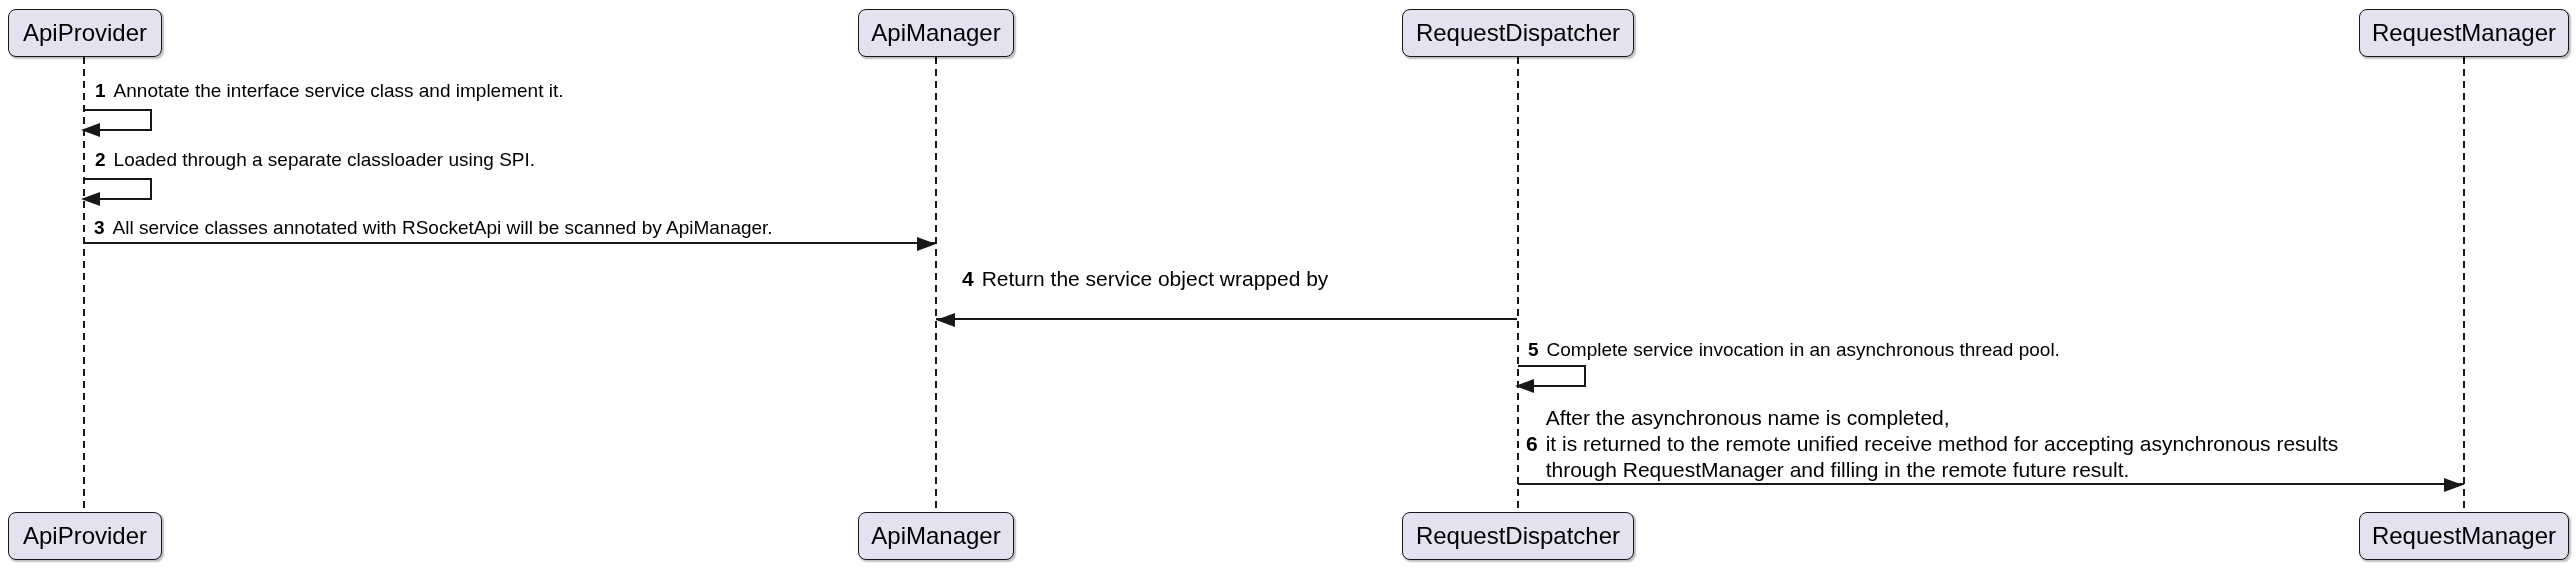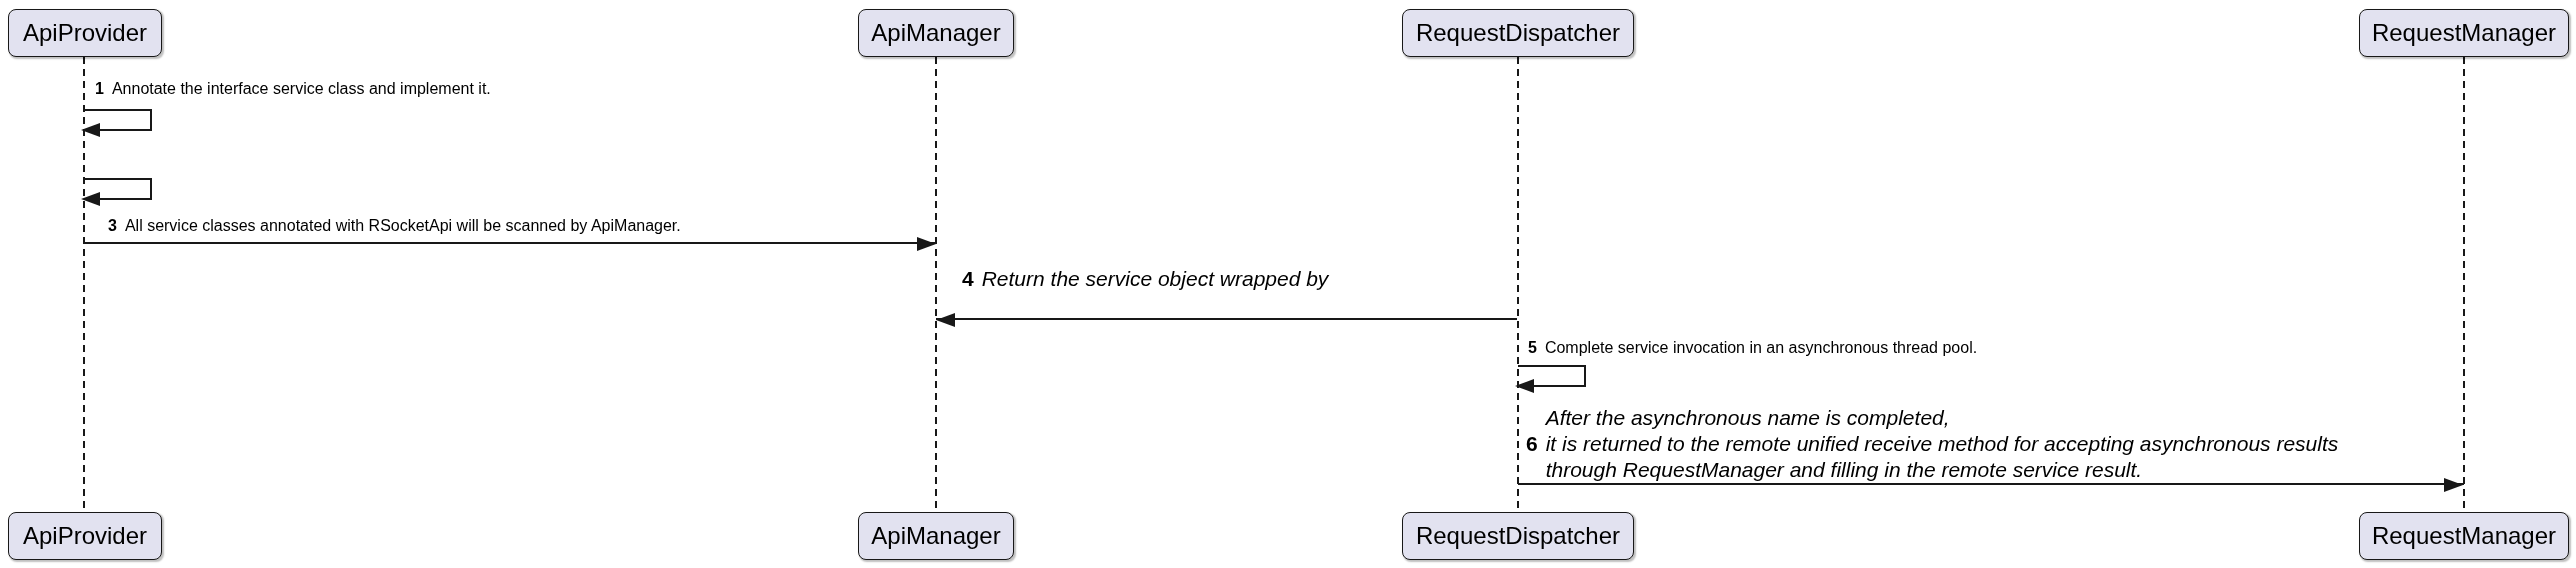--- a/index.html
+++ b/index.html
@@ -12,27 +12,27 @@
     position:absolute; top:57px; height:456px; width:1.6px;
     background:repeating-linear-gradient(180deg,#181818 0 7.3px,transparent 7.3px 12px);
   }
   .participant {
     position:absolute; height:48px; box-sizing:border-box;
     background:#E2E2F0; border:1.6px solid #181818; border-radius:8px;
     box-shadow:1.6px 1.6px 1.6px rgba(0,0,0,0.25);
     display:flex; align-items:center; justify-content:center;
     font-size:24px; white-space:nowrap;
   }
-  .msg { position:absolute; font-size:16px; white-space:nowrap; }
+  .msg { position:absolute; font-size:19px; white-space:nowrap; }
   .msg .num, .msg-multi .num { font-weight:bold; margin-right:8px; }
   .msg-multi {
     position:absolute; display:flex; align-items:center;
     font-size:21px; white-space:nowrap;
   }
-  .msg-multi .lines .line { line-height:26px;font-style:italic; }
+  .msg-multi .lines .line { line-height:26px; }
   .indent1 { padding-left:9.7px; }
   .selfloop {
     position:absolute; width:68px; height:22px; box-sizing:border-box;
     border:2.4px solid #181818; border-left:none;
   }
   .hline { position:absolute; height:2.4px; background:#181818; }
   .ah { position:absolute; width:0; height:0; }
   .ah-left  { border-top:7.3px solid transparent; border-bottom:7.3px solid transparent; border-right:19.4px solid #181818; }
   .ah-right { border-top:7.3px solid transparent; border-bottom:7.3px solid transparent; border-left:19.4px solid #181818; }
 </style>
@@ -55,24 +55,27 @@
   <div class="participant" style="left:858px;top:512px;width:156px">ApiManager</div>
   <div class="participant" style="left:1402px;top:512px;width:232px">RequestDispatcher</div>
   <div class="participant" style="left:2359px;top:512px;width:210px">RequestManager</div>
 
   <div class="msg" style="left:95px;top:80px">
     <span class="num">1</span><span>Annotate the interface service class and implement it.</span>
   </div>
   <div class="selfloop" style="left:84px;top:109px"></div>
   <div class="ah ah-left" style="left:81px;top:123px"></div>
 
+  <div class="msg" style="left:95px;top:149px">
+    <span class="num">2</span><span>Loaded through a separate classloader using SPI.</span>
+  </div>
   <div class="selfloop" style="left:84px;top:178px"></div>
   <div class="ah ah-left" style="left:81px;top:192px"></div>
 
-  <div class="msg" style="left:108px;top:217px">
+  <div class="msg" style="left:94px;top:217px">
     <span class="num">3</span><span>All service classes annotated with RSocketApi will be scanned by ApiManager.</span>
   </div>
   <div class="hline" style="left:84px;top:242px;width:852px"></div>
   <div class="ah ah-right" style="left:917px;top:237px"></div>
 
   <div class="msg-multi" style="left:962px;top:266px">
     <span class="num">4</span>
     <div class="lines">
       <div class="line">Return the service object wrapped by</div>
     </div>
@@ -84,20 +87,20 @@
     <span class="num">5</span><span>Complete service invocation in an asynchronous thread pool.</span>
   </div>
   <div class="selfloop" style="left:1518px;top:365px"></div>
   <div class="ah ah-left" style="left:1515px;top:379px"></div>
 
   <div class="msg-multi" style="left:1526px;top:405px">
     <span class="num">6</span>
     <div class="lines">
       <div class="line">After the asynchronous name is completed,</div>
       <div class="line">it is returned to the remote unified receive method for accepting asynchronous results</div>
-      <div class="line">through RequestManager and filling in the remote service result.</div>
+      <div class="line">through RequestManager and filling in the remote future result.</div>
     </div>
   </div>
   <div class="hline" style="left:1518px;top:483px;width:946px"></div>
   <div class="ah ah-right" style="left:2444px;top:478px"></div>
 
 </div>
 
 
 </body></html>

